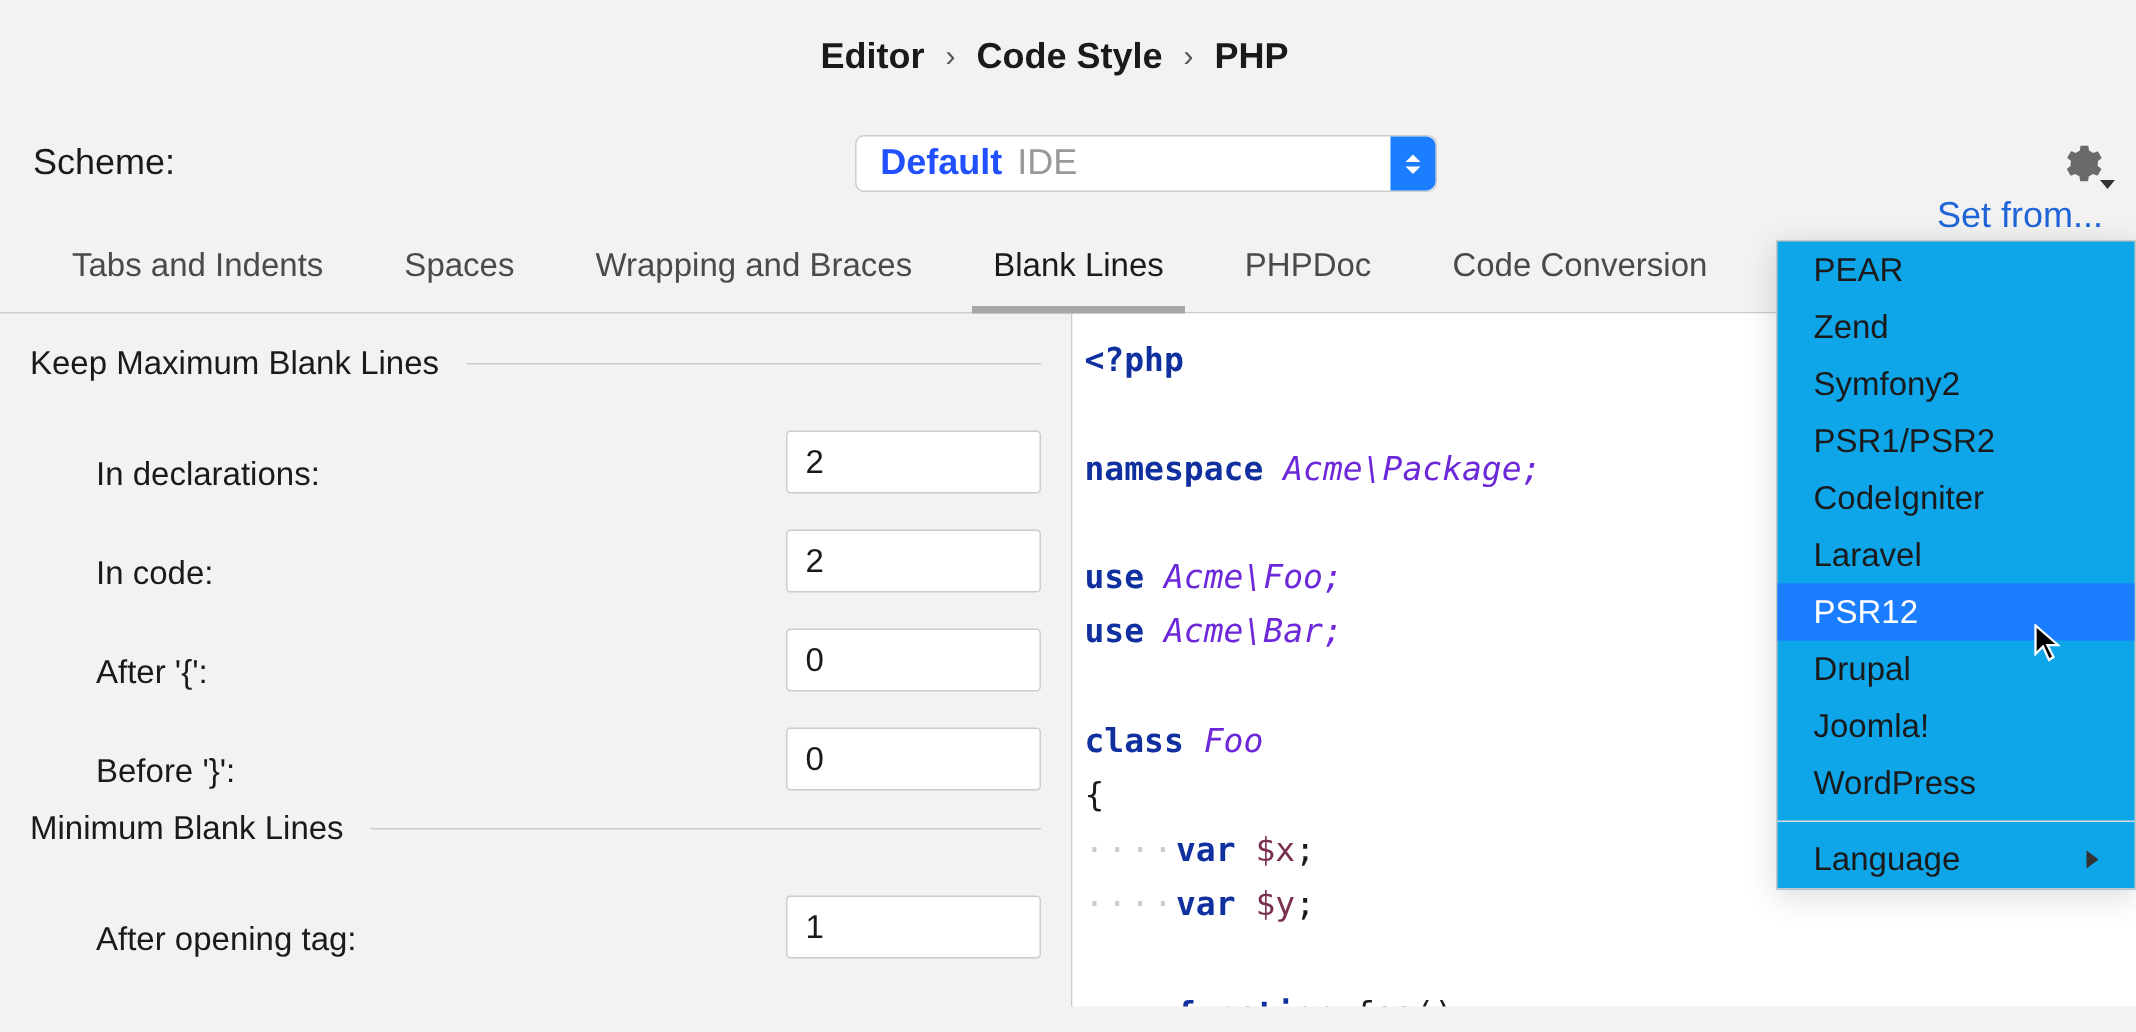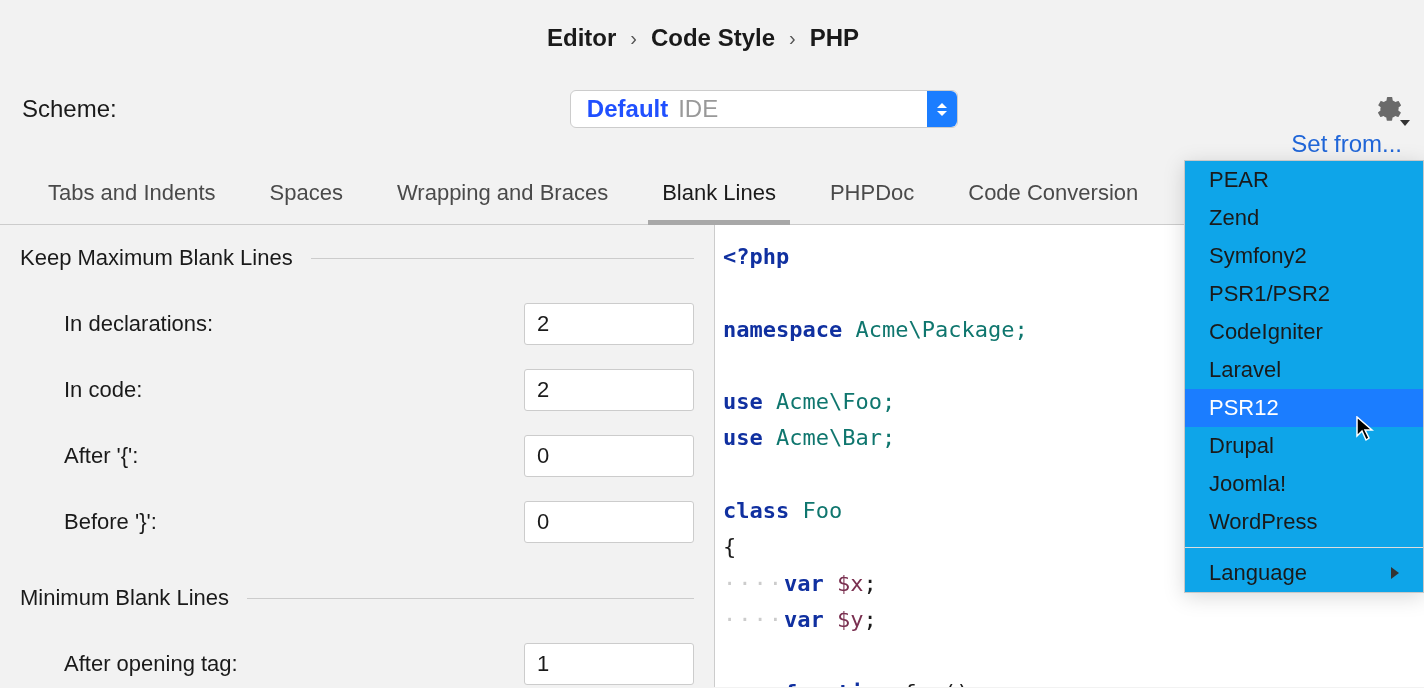--- a/index.html
+++ b/index.html
@@ -115,21 +115,21 @@
     .set-from-link {
       position: absolute;
       right: 22px;
       top: 130px;
       color: #2066d8;
       font-size: 24px;
       cursor: pointer;
     }
     .tabs {
       display: flex;
-      margin-top: 52px;
+      margin-top: 36px;
       border-bottom: 1px solid #ccc;
       padding-left: 46px;
       gap: 50px;
       font-size: 22px;
       color: #4a4a4a;
     }
     .tab {
       padding: 0 2px 18px 2px;
       cursor: pointer;
       position: relative;
@@ -164,54 +164,53 @@
       margin-bottom: 20px;
     }
     .section-header .line {
       flex: 1;
       height: 1px;
       background: #ccc;
       margin-left: 18px;
     }
     .field-row {
       display: flex;
-      align-items: center;
+      align-items: flex-end;
       padding: 12px 0 12px 44px;
       font-size: 22px;
     }
     .field-label {
       flex: 1;
       color: #1a1a1a;
     }
     .field-input {
       width: 170px;
       height: 42px;
       border: 1px solid #ccc;
       border-radius: 3px;
       font-size: 22px;
       padding: 0 12px;
       background: #fff;
       color: #1a1a1a;
       font-family: inherit;
     }
     .section-gap {
-      margin-top: 30px;
     }
     .code-panel {
       flex: 1;
       background: #fff;
       padding: 14px 8px;
       font-family: "Menlo", "Consolas", monospace;
       font-size: 22px;
       line-height: 1.65;
       white-space: pre;
       overflow: hidden;
     }
     .kw { color: #1030a0; font-weight: 700; }
-    .ns { color: #0f766e; }
+    .ns { color: #6d28d9; font-style: italic; }
     .kw2 { color: #1030a0; font-weight: 700; }
     .varc { color: #7a3050; }
     .dots { color: #ccc; letter-spacing: 2px; }
     .context-menu {
       position: absolute;
       right: 0;
       top: 160px;
       width: 240px;
       background: #0ea5e9;
       border: 1px solid #c8c8c8;

